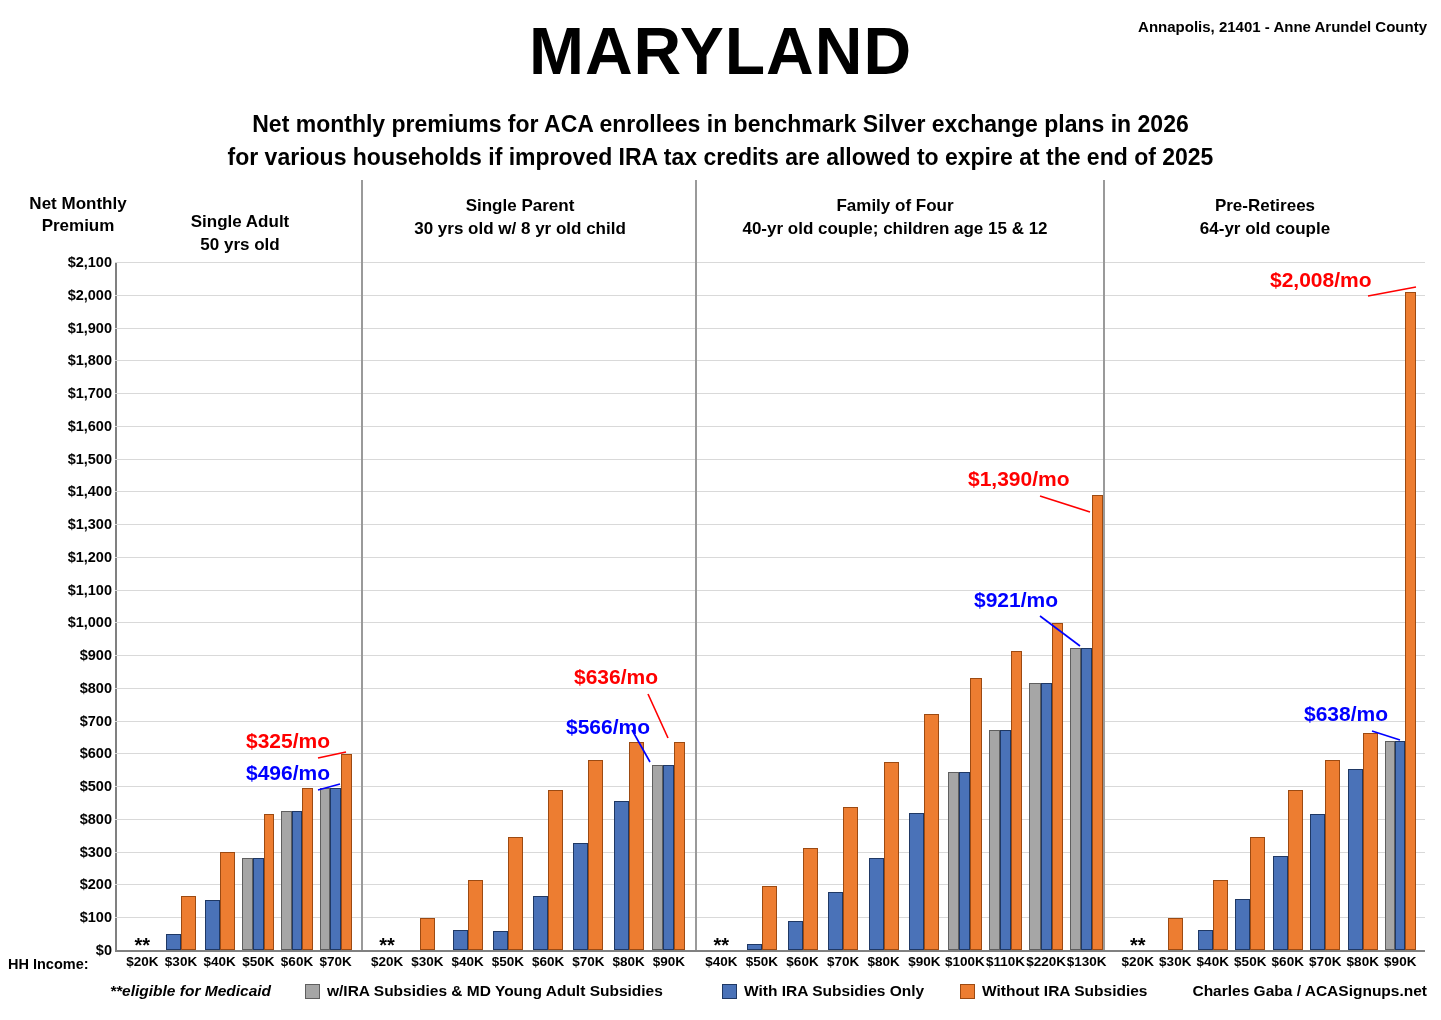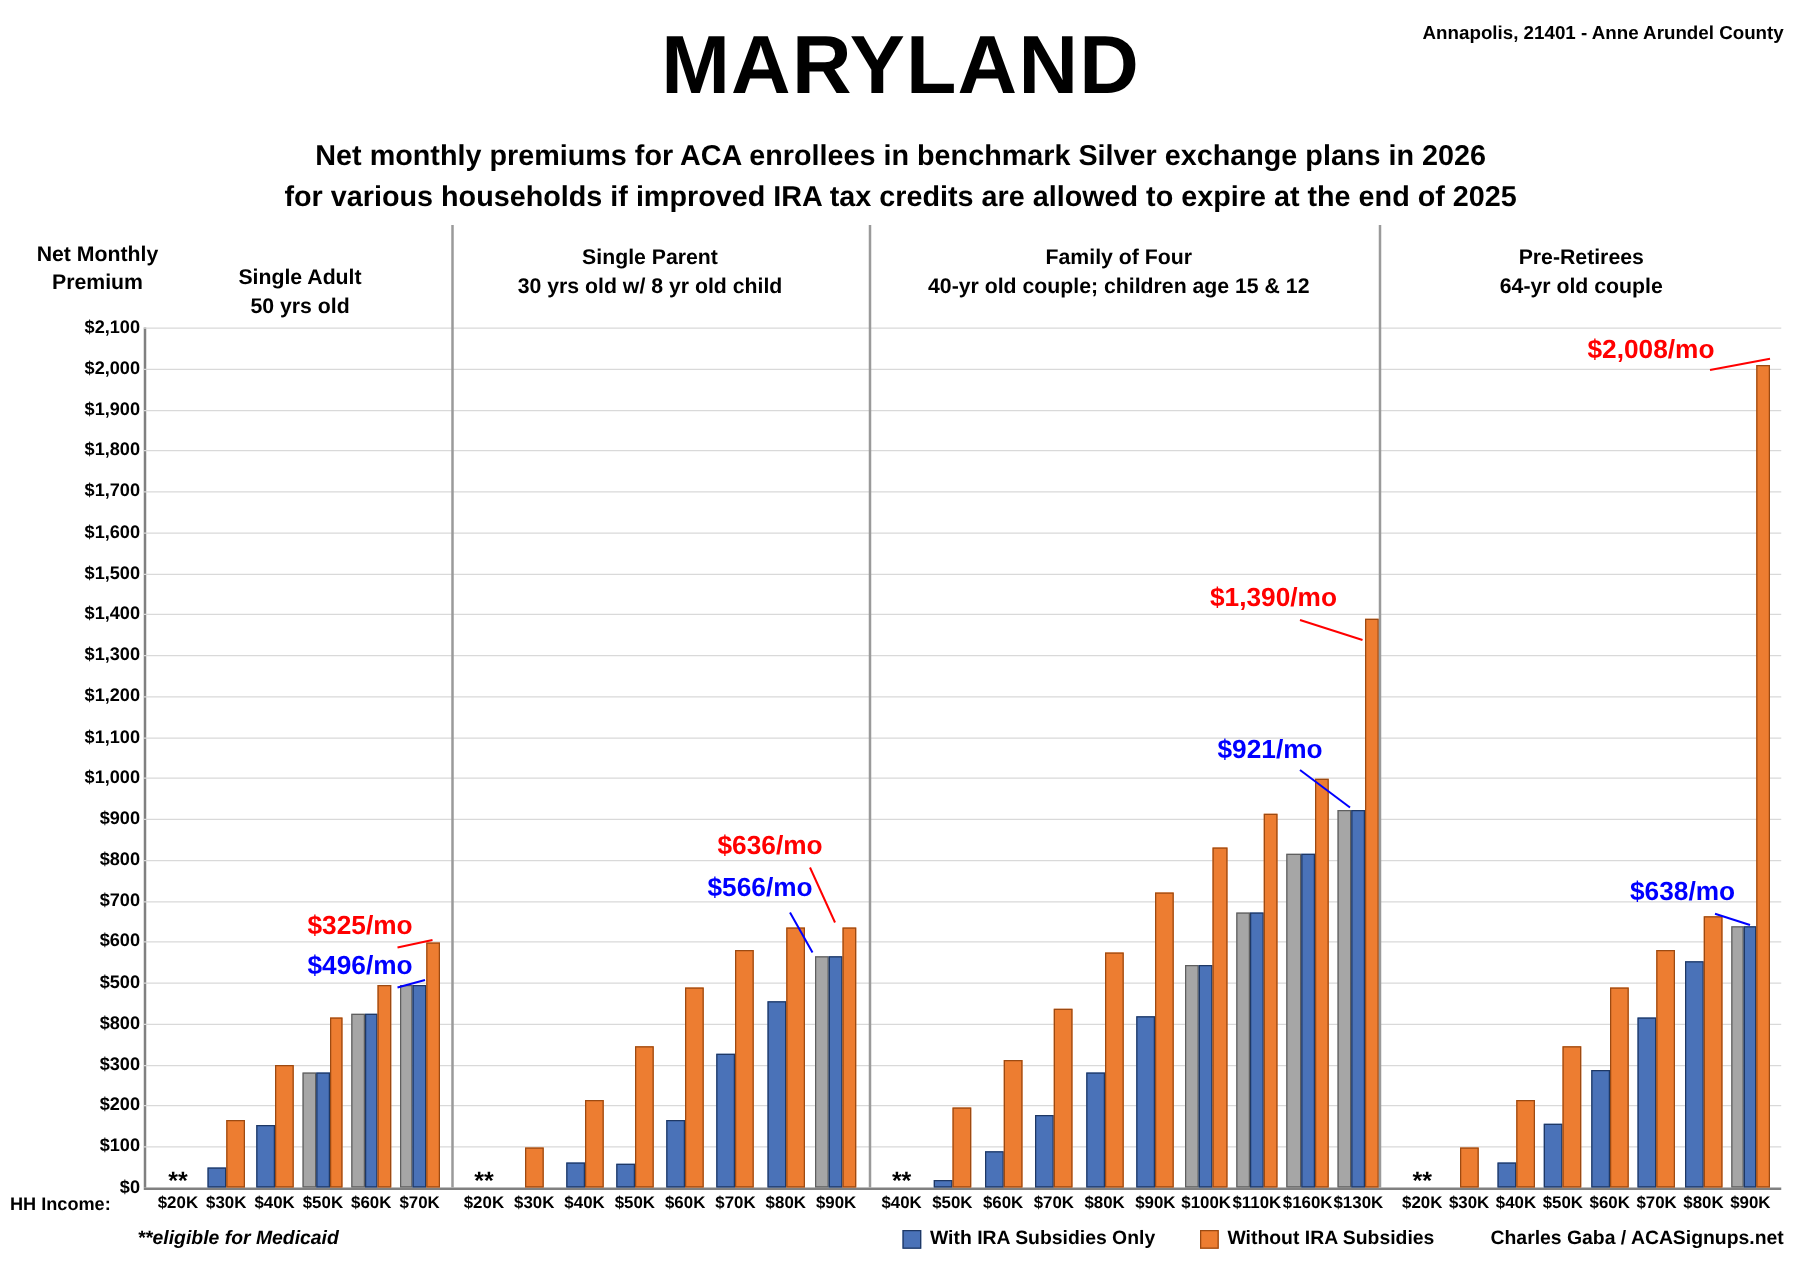--- a/index.html
+++ b/index.html
@@ -192,21 +192,21 @@
     <div class="bar blue" style="left: 794.3px; width: 15px; height: 136.617px;"></div>
     <div class="bar orange" style="left: 809.3px; width: 15px; height: 235.558px;"></div>
     <div class="xtick" style="left: 849.9px;">$100K</div>
     <div class="bar gray" style="left: 833.254px; width: 11.0973px; height: 177.897px;"></div>
     <div class="bar blue" style="left: 844.351px; width: 11.0973px; height: 177.897px;"></div>
     <div class="bar orange" style="left: 855.449px; width: 11.0973px; height: 272.251px;"></div>
     <div class="xtick" style="left: 890.5px;">$110K</div>
     <div class="bar gray" style="left: 873.854px; width: 11.0973px; height: 220.16px;"></div>
     <div class="bar blue" style="left: 884.951px; width: 11.0973px; height: 220.16px;"></div>
     <div class="bar orange" style="left: 896.049px; width: 11.0973px; height: 299.116px;"></div>
-    <div class="xtick" style="left: 931.1px;">$160K</div>
+    <div class="xtick" style="left: 931.1px;">$220K</div>
     <div class="bar gray" style="left: 914.454px; width: 11.0973px; height: 266.682px;"></div>
     <div class="bar blue" style="left: 925.551px; width: 11.0973px; height: 266.682px;"></div>
     <div class="bar orange" style="left: 936.649px; width: 11.0973px; height: 326.636px;"></div>
     <div class="xtick" style="left: 971.7px;">$130K</div>
     <div class="bar gray" style="left: 955.054px; width: 11.0973px; height: 301.737px;"></div>
     <div class="bar blue" style="left: 966.151px; width: 11.0973px; height: 301.737px;"></div>
     <div class="bar orange" style="left: 977.249px; width: 11.0973px; height: 455.39px;"></div>
     <div class="xtick" style="left: 1022.75px;">$20K</div>
     <div class="medicaid" style="left: 1022.75px;">**</div>
     <div class="xtick" style="left: 1060.25px;">$30K</div>
@@ -227,20 +227,24 @@
     <div class="bar blue" style="left: 1232.75px; width: 15px; height: 180.518px;"></div>
     <div class="bar orange" style="left: 1247.75px; width: 15px; height: 217.211px;"></div>
     <div class="xtick" style="left: 1285.25px;">$90K</div>
     <div class="bar gray" style="left: 1269.88px; width: 10.25px; height: 209.021px;"></div>
     <div class="bar blue" style="left: 1280.12px; width: 10.25px; height: 209.021px;"></div>
     <div class="bar orange" style="left: 1290.38px; width: 10.25px; height: 657.859px;"></div>
   </div>
 
 <div id="legend">
   <div id="legend-medicaid">**eligible for Medicaid</div>
+  <div class="item" style="left:305px">
+    <span class="swatch gray"></span>
+    <span>w/IRA Subsidies &amp; MD Young Adult Subsidies</span>
+  </div>
   <div class="item" style="left:722px">
     <span class="swatch blue"></span>
     <span>With IRA Subsidies Only</span>
   </div>
   <div class="item" style="left:960px">
     <span class="swatch orange"></span>
     <span>Without IRA Subsidies</span>
   </div>
   <div id="credit">Charles Gaba / ACASignups.net</div>
 </div>
@@ -265,21 +269,21 @@
     <line x1="1040" y1="616" x2="1080" y2="646" stroke="#0000ff" stroke-width="1.6"></line>
   </svg>
 <div class="callout red" style="left: 574px; top: 665px;">$636/mo</div>
 <svg class="leader" width="1441" height="1020" style="left: 0px; top: 0px;">
     <line x1="648" y1="694" x2="668" y2="738" stroke="#ff0000" stroke-width="1.6"></line>
   </svg>
 <div class="callout red" style="left: 246px; top: 729px;">$325/mo</div>
 <svg class="leader" width="1441" height="1020" style="left: 0px; top: 0px;">
     <line x1="318" y1="758" x2="346" y2="752" stroke="#ff0000" stroke-width="1.6"></line>
   </svg>
-<div class="callout blue" style="left: 566px; top: 699px;">$566/mo</div>
+<div class="callout blue" style="left: 566px; top: 715px;">$566/mo</div>
 <svg class="leader" width="1441" height="1020" style="left: 0px; top: 0px;">
     <line x1="632" y1="730" x2="650" y2="762" stroke="#0000ff" stroke-width="1.6"></line>
   </svg>
 <div class="callout blue" style="left: 246px; top: 761px;">$496/mo</div>
 <svg class="leader" width="1441" height="1020" style="left: 0px; top: 0px;">
     <line x1="318" y1="790" x2="340" y2="784" stroke="#0000ff" stroke-width="1.6"></line>
   </svg>
 <div class="callout blue" style="left: 1304px; top: 702px;">$638/mo</div>
 <svg class="leader" width="1441" height="1020" style="left: 0px; top: 0px;">
     <line x1="1372" y1="731" x2="1400" y2="740" stroke="#0000ff" stroke-width="1.6"></line>

